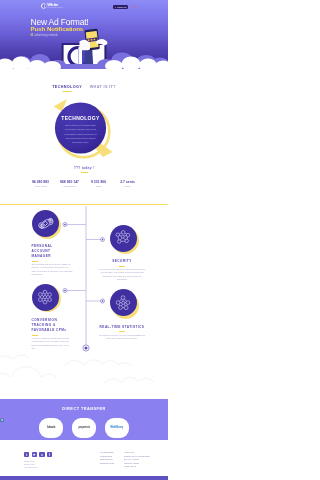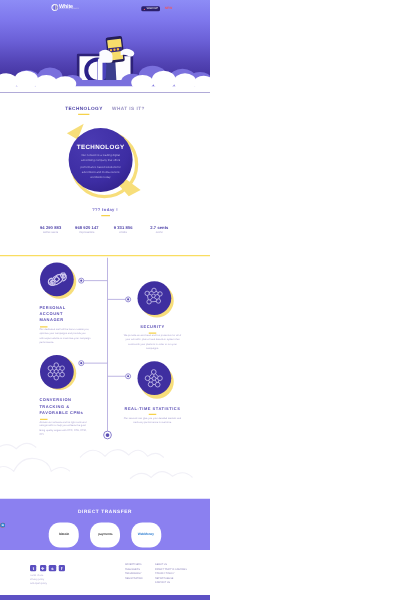--- a/index.html
+++ b/index.html
@@ -108,20 +108,25 @@
     </div>
 
     <div class="badges">
       <span class="badge-dark">
         <span class="dot"></span>
         <span class="bd">SIGN UP</span>
       </span>
       <span class="badge-red">NEW</span>
     </div>
 
+    <div class="hero-copy">
+      <div class="h1">New Ad Format!</div>
+      <div class="h2">Push Notifications</div>
+      <div class="h3"><em>#1</em><span> advertising network</span></div>
+    </div>
 
     <svg width="168" height="74" viewBox="0 0 168 74">
 
       <g>
         <rect x="61.5" y="43" width="45" height="25.5" rx="1" fill="#2e2279"></rect>
         <rect x="63.6" y="45" width="40.8" height="21.5" fill="#fdfdff"></rect>
         <path d="M57 68.4 L111 68.4 L113 71.4 L55 71.4 Z" fill="#231a66"></path>
       </g>
 
       <g>

